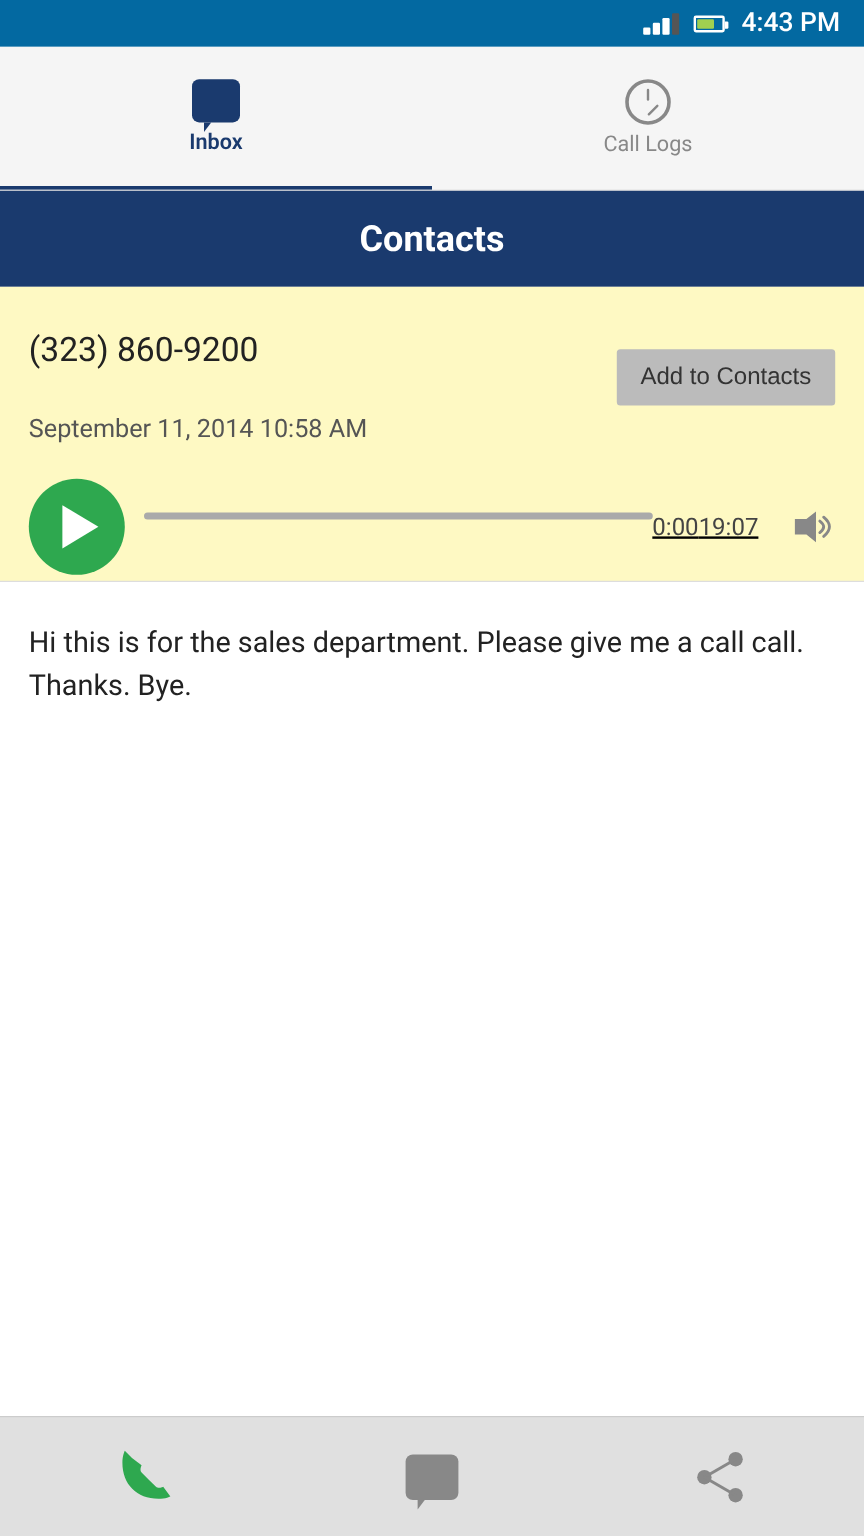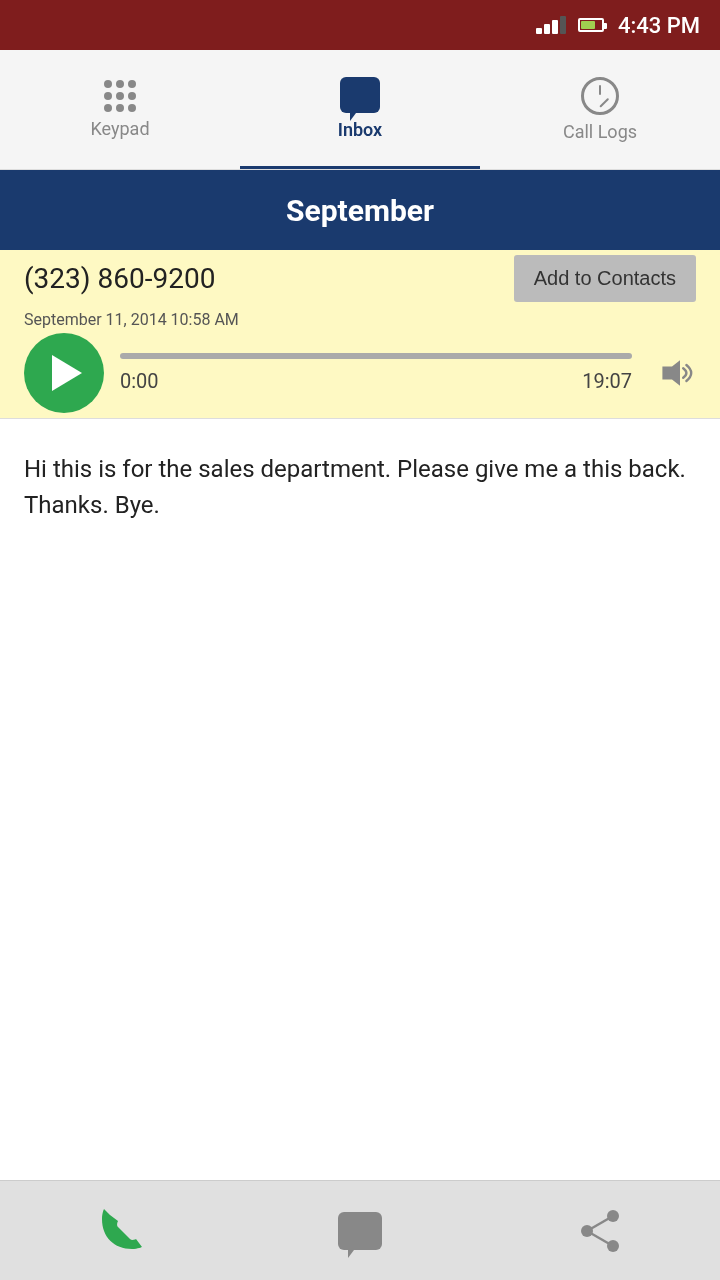--- a/index.html
+++ b/index.html
@@ -8,22 +8,22 @@
       height: 1280px;
       background: #fff;
       font-family: 'Roboto', Arial, sans-serif;
       overflow: hidden;
       position: relative;
     }
 
     
     #status-bar {
       width: 720px;
-      height: 50px;
-      background: #7f1d1d;
+      height: 39px;
+      background: #0369a1;
       display: flex;
       align-items: center;
       justify-content: flex-end;
       padding: 0 20px;
       gap: 8px;
     }
     .signal-icon {
       display: flex;
       align-items: flex-end;
       gap: 2px;
@@ -228,25 +228,26 @@
       font-weight: 400;
     }
     #add-to-contacts-btn {
       background: #bbb;
       border: none;
       padding: 12px 20px;
       font-size: 20px;
       color: #333;
       border-radius: 3px;
       cursor: pointer;
+      margin-top: 47px;
     }
     #vm-date {
-      font-size: 16px;
+      font-size: 21px;
       color: #555;
-      margin-bottom: 4px;
+      margin-bottom: 29px;
     }
 
     
     #player-row {
       display: flex;
       align-items: center;
       gap: 16px;
     }
     #play-btn {
       width: 80px;
@@ -264,21 +265,22 @@
       width: 0;
       height: 0;
       border-top: 18px solid transparent;
       border-bottom: 18px solid transparent;
       border-left: 30px solid #fff;
       margin-left: 6px;
     }
     #progress-container {
       flex: 1;
       display: flex;
-      flex-direction: column;
+      flex-direction: row;
+      text-decoration: underline;
     }
     #progress-bar-bg {
       width: 100%;
       height: 6px;
       background: #aaa;
       border-radius: 3px;
       margin-bottom: 10px;
       position: relative;
     }
     #progress-bar-fill {
@@ -379,54 +381,40 @@
     <div class="signal-bar" style="height:18px; background:#555;"></div>
   </div>
   <div class="battery-icon">
     <div class="battery-fill"></div>
   </div>
   <span class="status-time">4:43 PM</span>
 </div>
 
 <div id="nav-bar">
 
-  <div class="nav-item">
-    <div class="keypad-grid">
-      <div class="keypad-dot"></div>
-        <div class="keypad-dot"></div>
-        <div class="keypad-dot"></div>
-      <div class="keypad-dot"></div>
-        <div class="keypad-dot"></div>
-        <div class="keypad-dot"></div>
-      <div class="keypad-dot"></div>
-        <div class="keypad-dot"></div>
-        <div class="keypad-dot"></div>
-    </div>
-    <span class="nav-label">Keypad</span>
-  </div>
 
   <div class="nav-item active">
     <div class="speech-bubble"></div>
     <span class="nav-label">Inbox</span>
   </div>
 
   <div class="nav-item">
     <div class="clock-circle">
       <div class="clock-hand-h"></div>
       <div class="clock-hand-m"></div>
     </div>
     <span class="nav-label">Call Logs</span>
   </div>
 
 
 
 </div>
 
 <div id="header">
-  <span id="header-title">September</span>
+  <span id="header-title">Contacts</span>
 </div>
 
 <div id="voicemail-card">
   <div id="vm-top-row">
     <span id="vm-phone">(323) 860-9200</span>
     <button id="add-to-contacts-btn">Add to Contacts</button>
   </div>
   <div id="vm-date">September 11, 2014  10:58 AM</div>
 
   <div id="player-row">
@@ -446,21 +434,21 @@
       <svg class="vol-svg" viewBox="0 0 50 40" fill="none" xmlns="http://www.w3.org/2000/svg">
         <polygon points="8,12 20,12 30,4 30,36 20,28 8,28" fill="#888"></polygon>
         <path d="M34,14 Q42,20 34,26" stroke="#888" stroke-width="3" fill="none" stroke-linecap="round"></path>
         <path d="M38,10 Q50,20 38,30" stroke="#888" stroke-width="3" fill="none" stroke-linecap="round"></path>
       </svg>
     </div>
   </div>
 </div>
 
 <div id="transcript">
-  <span>Hi this is for the sales department. Please give me a this back. Thanks. Bye.</span>
+  <span>Hi this is for the sales department. Please give me a call call. Thanks. Bye.</span>
 </div>
 
 <div id="bottom-bar">
 
   <button class="bottom-btn">
     <svg class="phone-svg" viewBox="0 0 52 52" fill="none" xmlns="http://www.w3.org/2000/svg">
       <path d="M10,4 C10,4 8,8 8,14 C8,32 20,44 38,44 C44,44 48,42 48,42 L42,34 C42,34 38,36 36,34 C32,30 28,26 24,22 C22,20 24,16 24,16 L16,10 Z" fill="#2ea84f"></path>
       <path d="M8,14 Q6,10 10,4" stroke="#2ea84f" stroke-width="0" fill="none"></path>
     </svg>
   </button>

